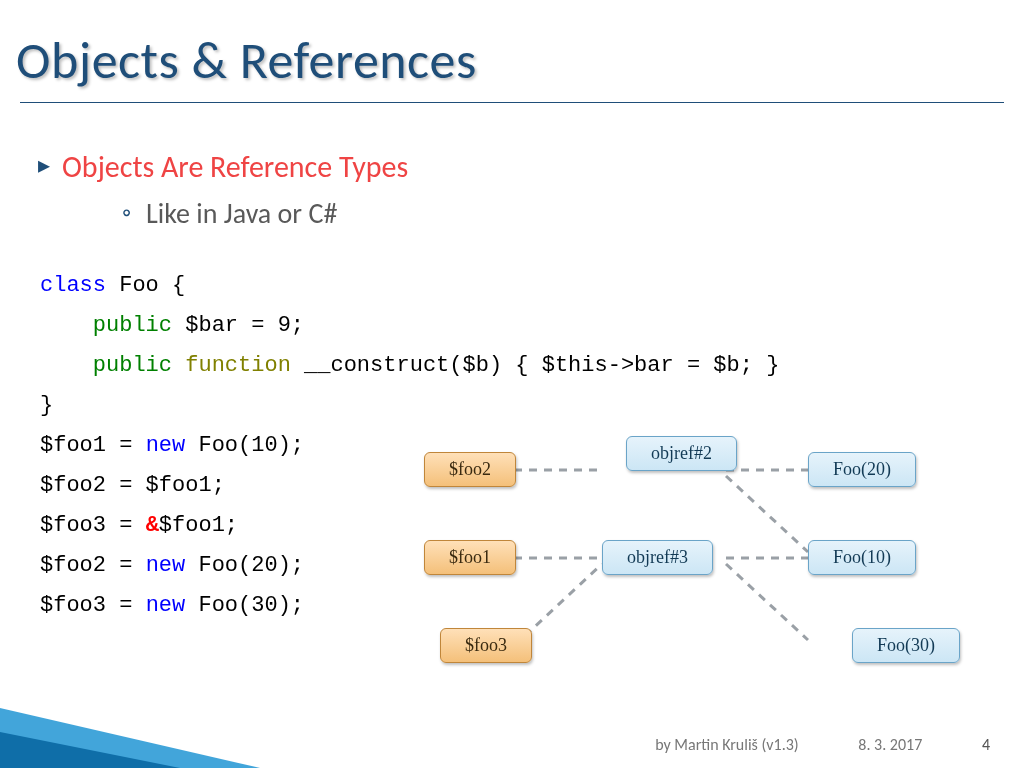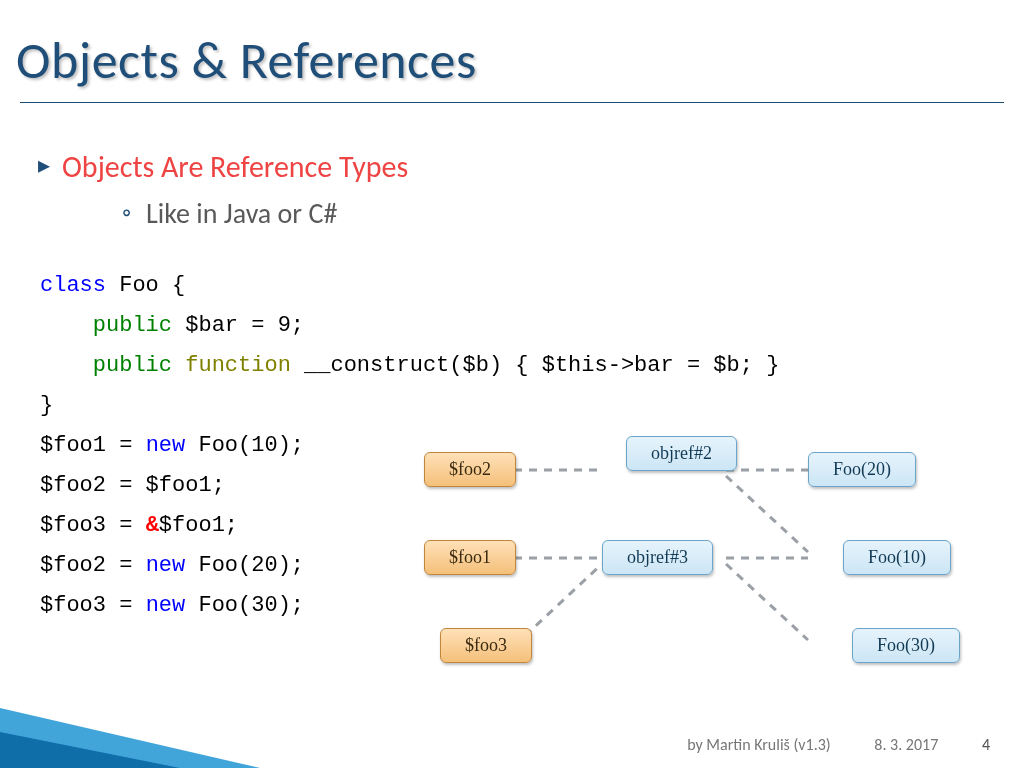--- a/index.html
+++ b/index.html
@@ -112,21 +112,21 @@
     stroke-dasharray: 8 7;
   }
 
   .footer {
     position: absolute;
     bottom: 14px;
     right: 34px;
     font-size: 16px;
     color: #777;
   }
-  .footer span { margin-left: 40px; }
+  .footer span { margin-left: 56px; }
   .slidenum { color: #555; }
 
   
   .corner {
     position: absolute;
     left: 0;
     bottom: 0;
     width: 0; height: 0;
     border-left: 260px solid #2e9bd6;
     border-top: 60px solid transparent;
@@ -178,21 +178,21 @@
 </svg>
 
 <div class="box box-orange" style="left:424px; top:452px;">$foo2</div>
 <div class="box box-orange" style="left:424px; top:540px;">$foo1</div>
 <div class="box box-orange" style="left:440px; top:628px;">$foo3</div>
 
 <div class="box box-blue" style="left:602px; top:436px;margin-left:24px;">objref#2</div>
 <div class="box box-blue" style="left:602px; top:540px;">objref#3</div>
 
 <div class="box box-blue" style="left:808px; top:452px;">Foo(20)</div>
-<div class="box box-blue" style="left:843px; top:540px;">Foo(10)</div>
+<div class="box box-blue" style="left:808px; top:540px;">Foo(10)</div>
 <div class="box box-blue" style="left:808px; top:628px;margin-left:44px;">Foo(30)</div>
 
 <div class="footer">
   <span>by Martin Kruliš (v1.3)</span>
   <span>8. 3. 2017</span>
   <span class="slidenum">4</span>
 </div>
 
 <div class="corner"></div>
 <div class="corner2"></div>

